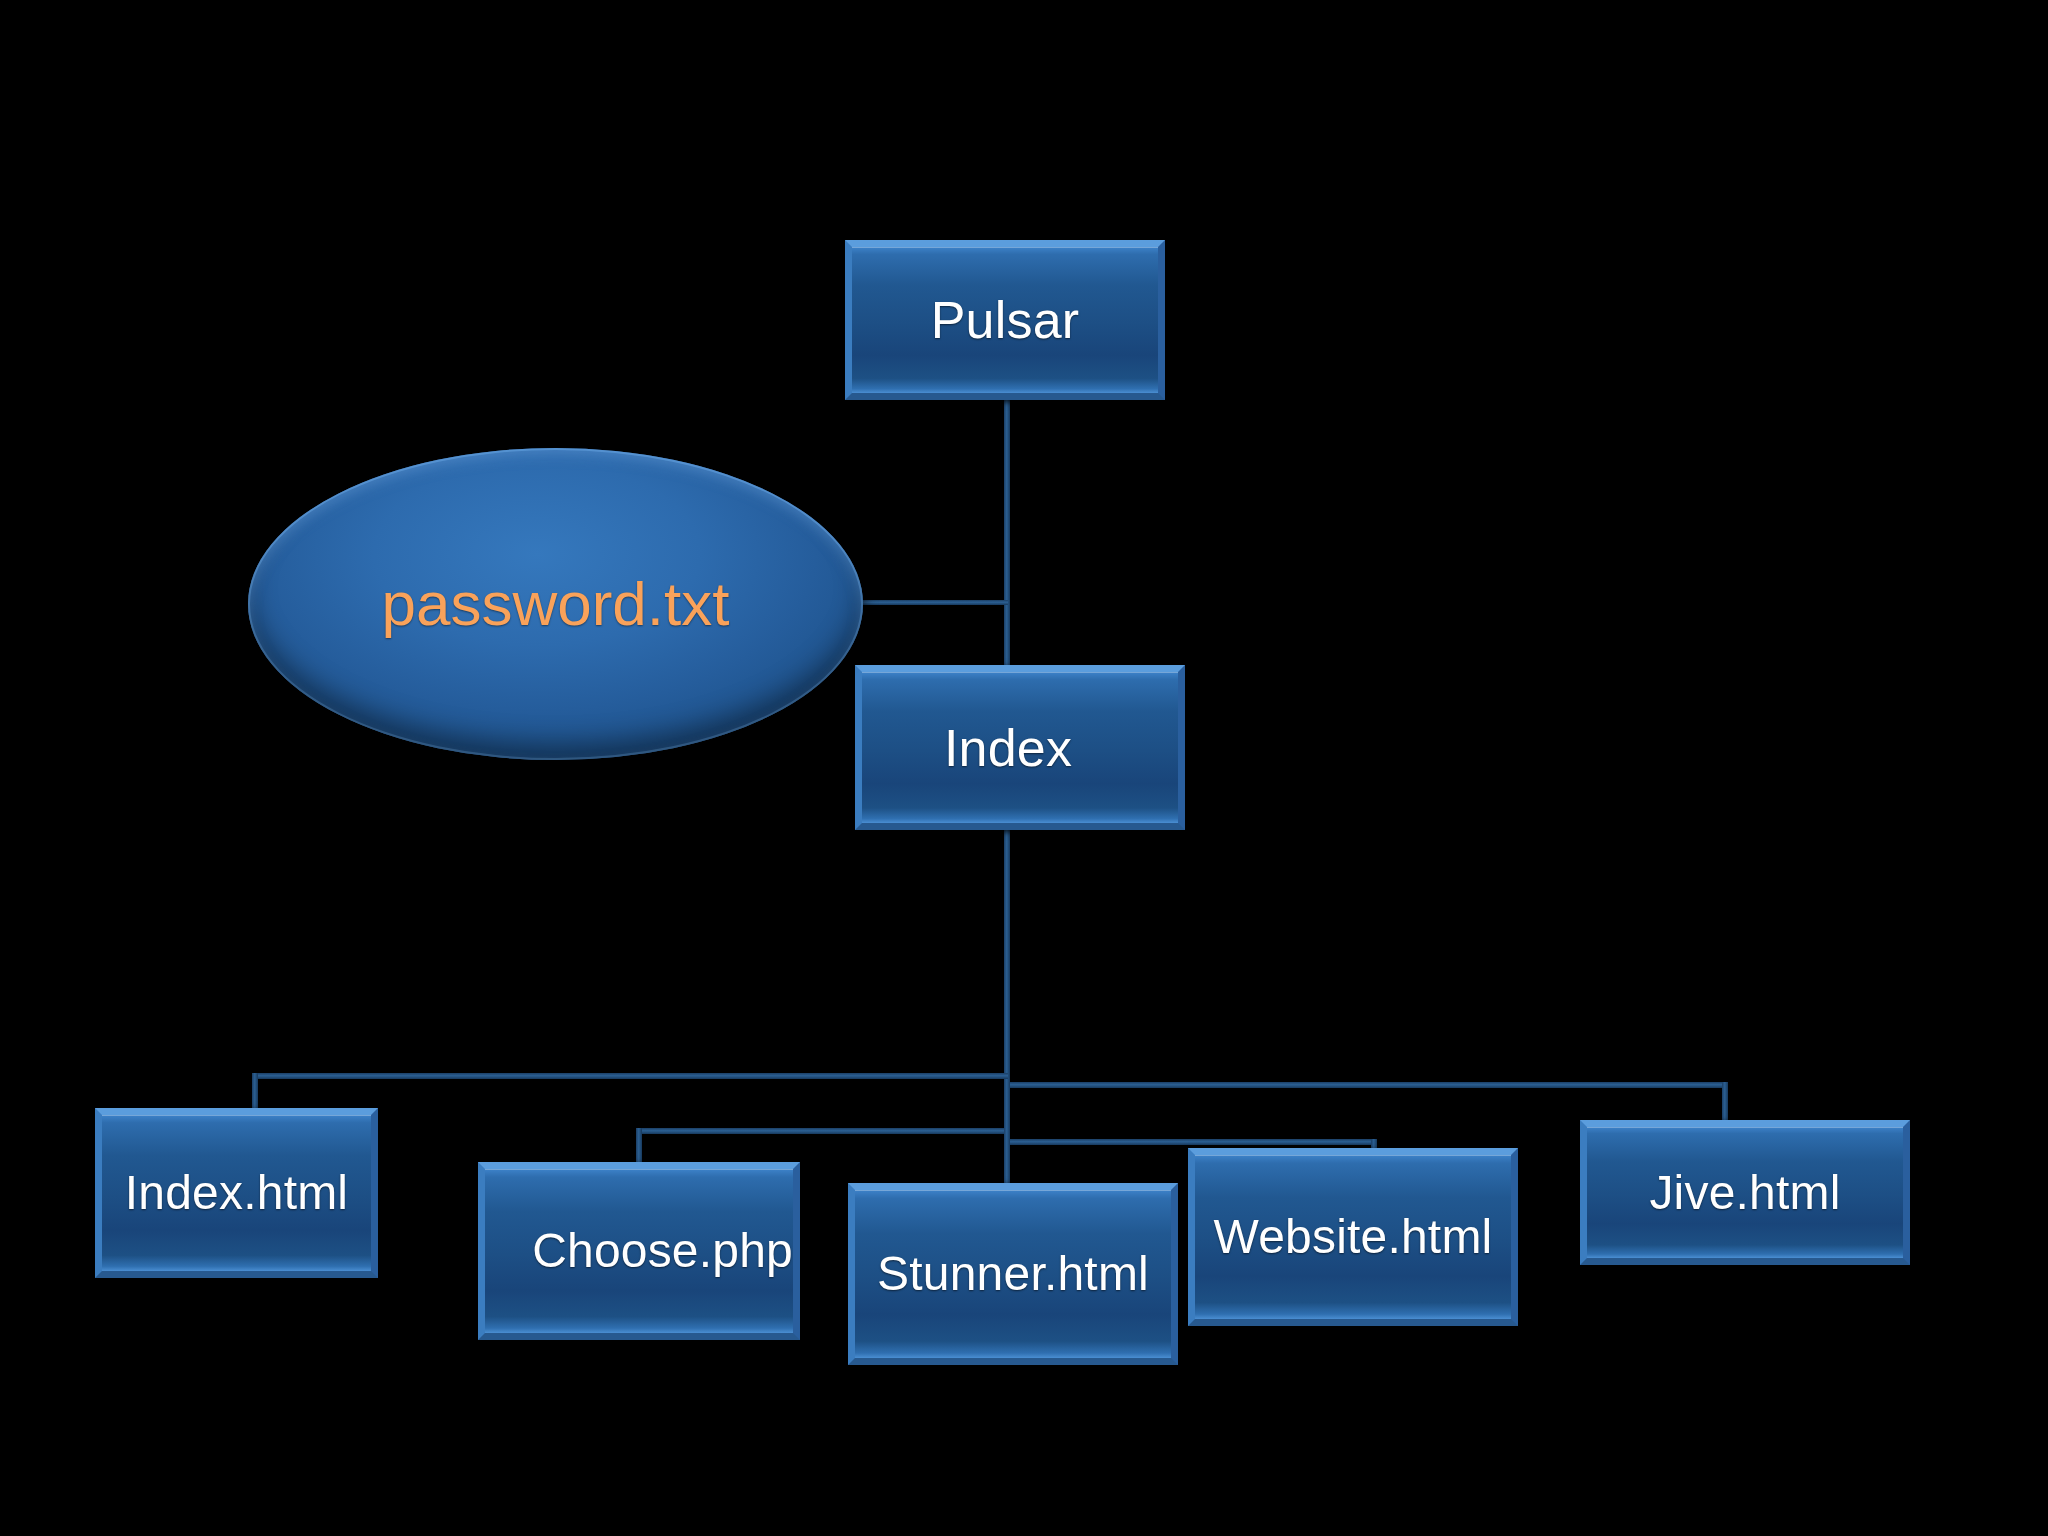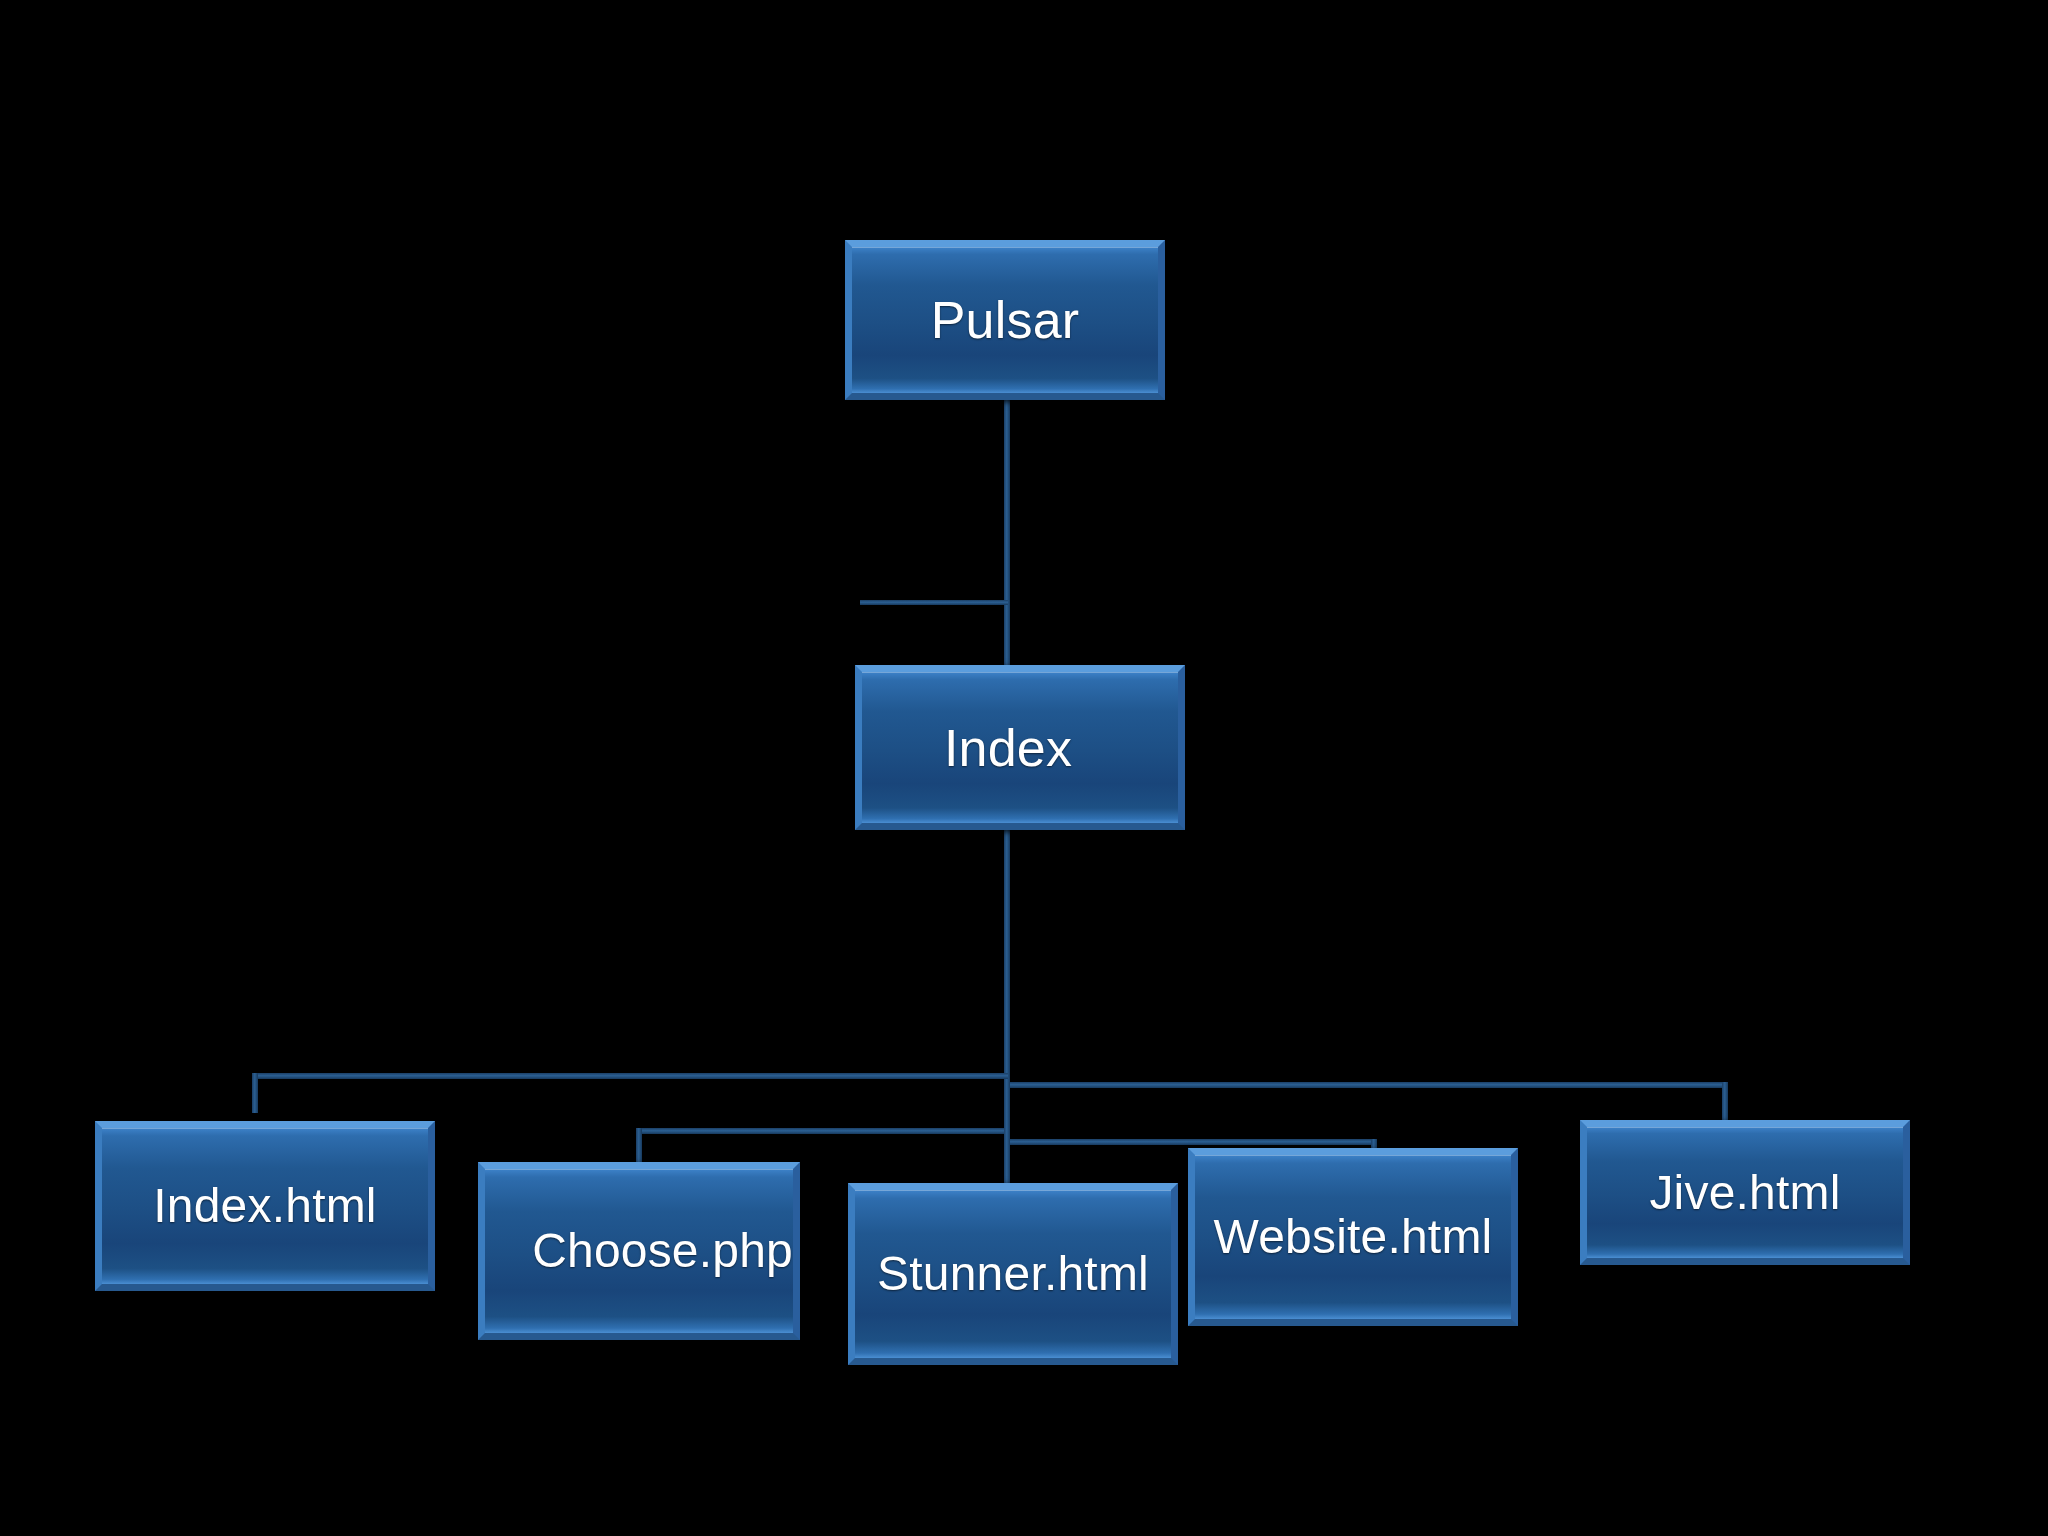--- a/index.html
+++ b/index.html
@@ -147,22 +147,25 @@
   </svg>
 
   <div class="node" style="left:845px; top:240px; width:320px; height:160px;">
     <span class="node-label" style="font-size:52px;">Pulsar</span>
   </div>
 
   <div class="node" style="left:855px; top:665px; width:330px; height:165px;">
     <span class="node-label" style="font-size:52px; transform:translateX(-12px);">Index</span>
   </div>
 
+  <div class="ellipse-node" style="left:248px; top:448px; width:615px; height:312px;">
+    <span class="node-label" style="font-size:62px;">password.txt</span>
+  </div>
 
-  <div class="node" style="left:95px; top:1108px; width:340px; height:170px;margin-top:13px;">
+  <div class="node" style="left:95px; top:1108px; width:283px; height:170px;">
     <span class="node-label" style="font-size:48px;">Index.html</span>
   </div>
 
   <div class="node" style="left:478px; top:1162px; width:322px; height:178px;justify-content:flex-end;">
     <span class="node-label" style="font-size:48px;">Choose.php</span>
   </div>
 
   <div class="node" style="left:848px; top:1183px; width:330px; height:182px;">
     <span class="node-label" style="font-size:48px;">Stunner.html</span>
   </div>

